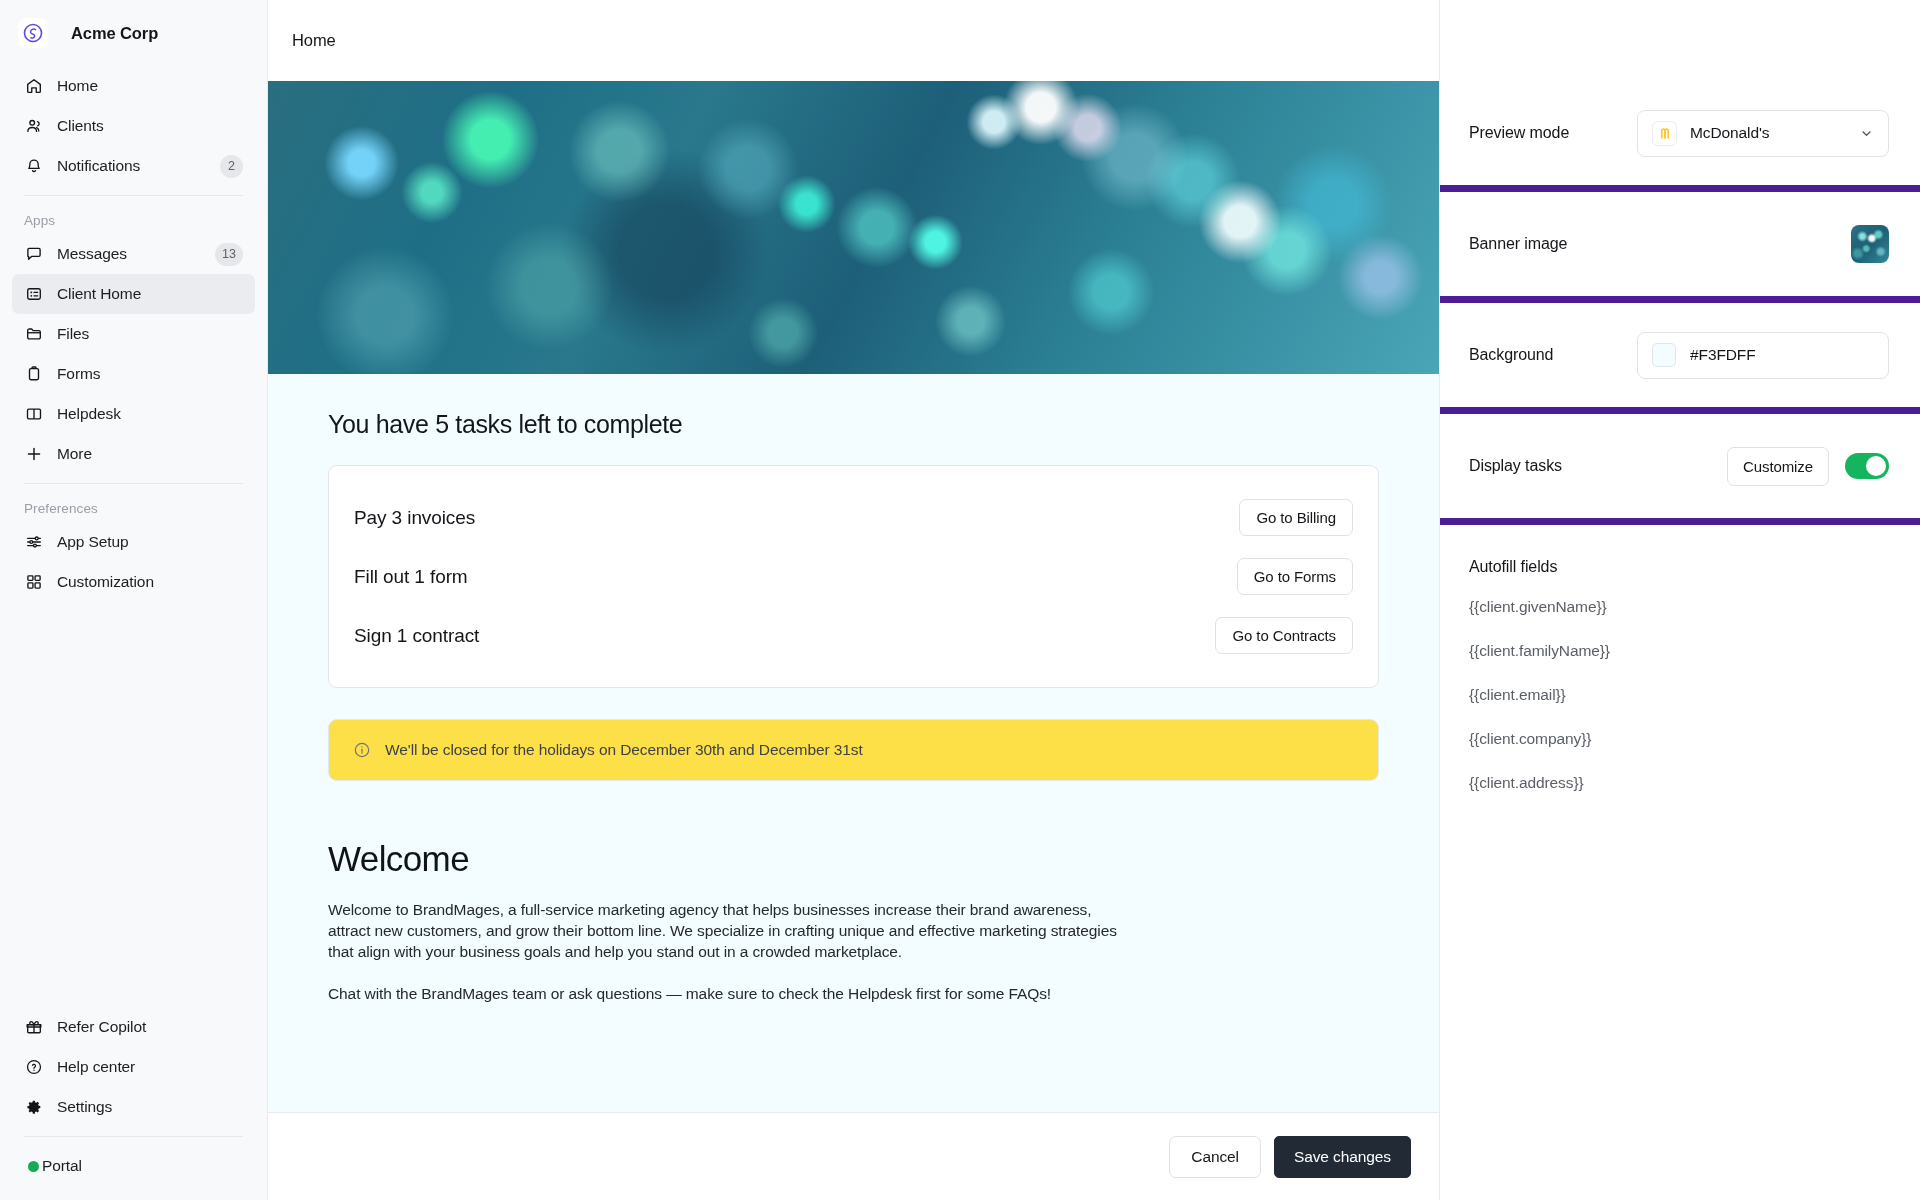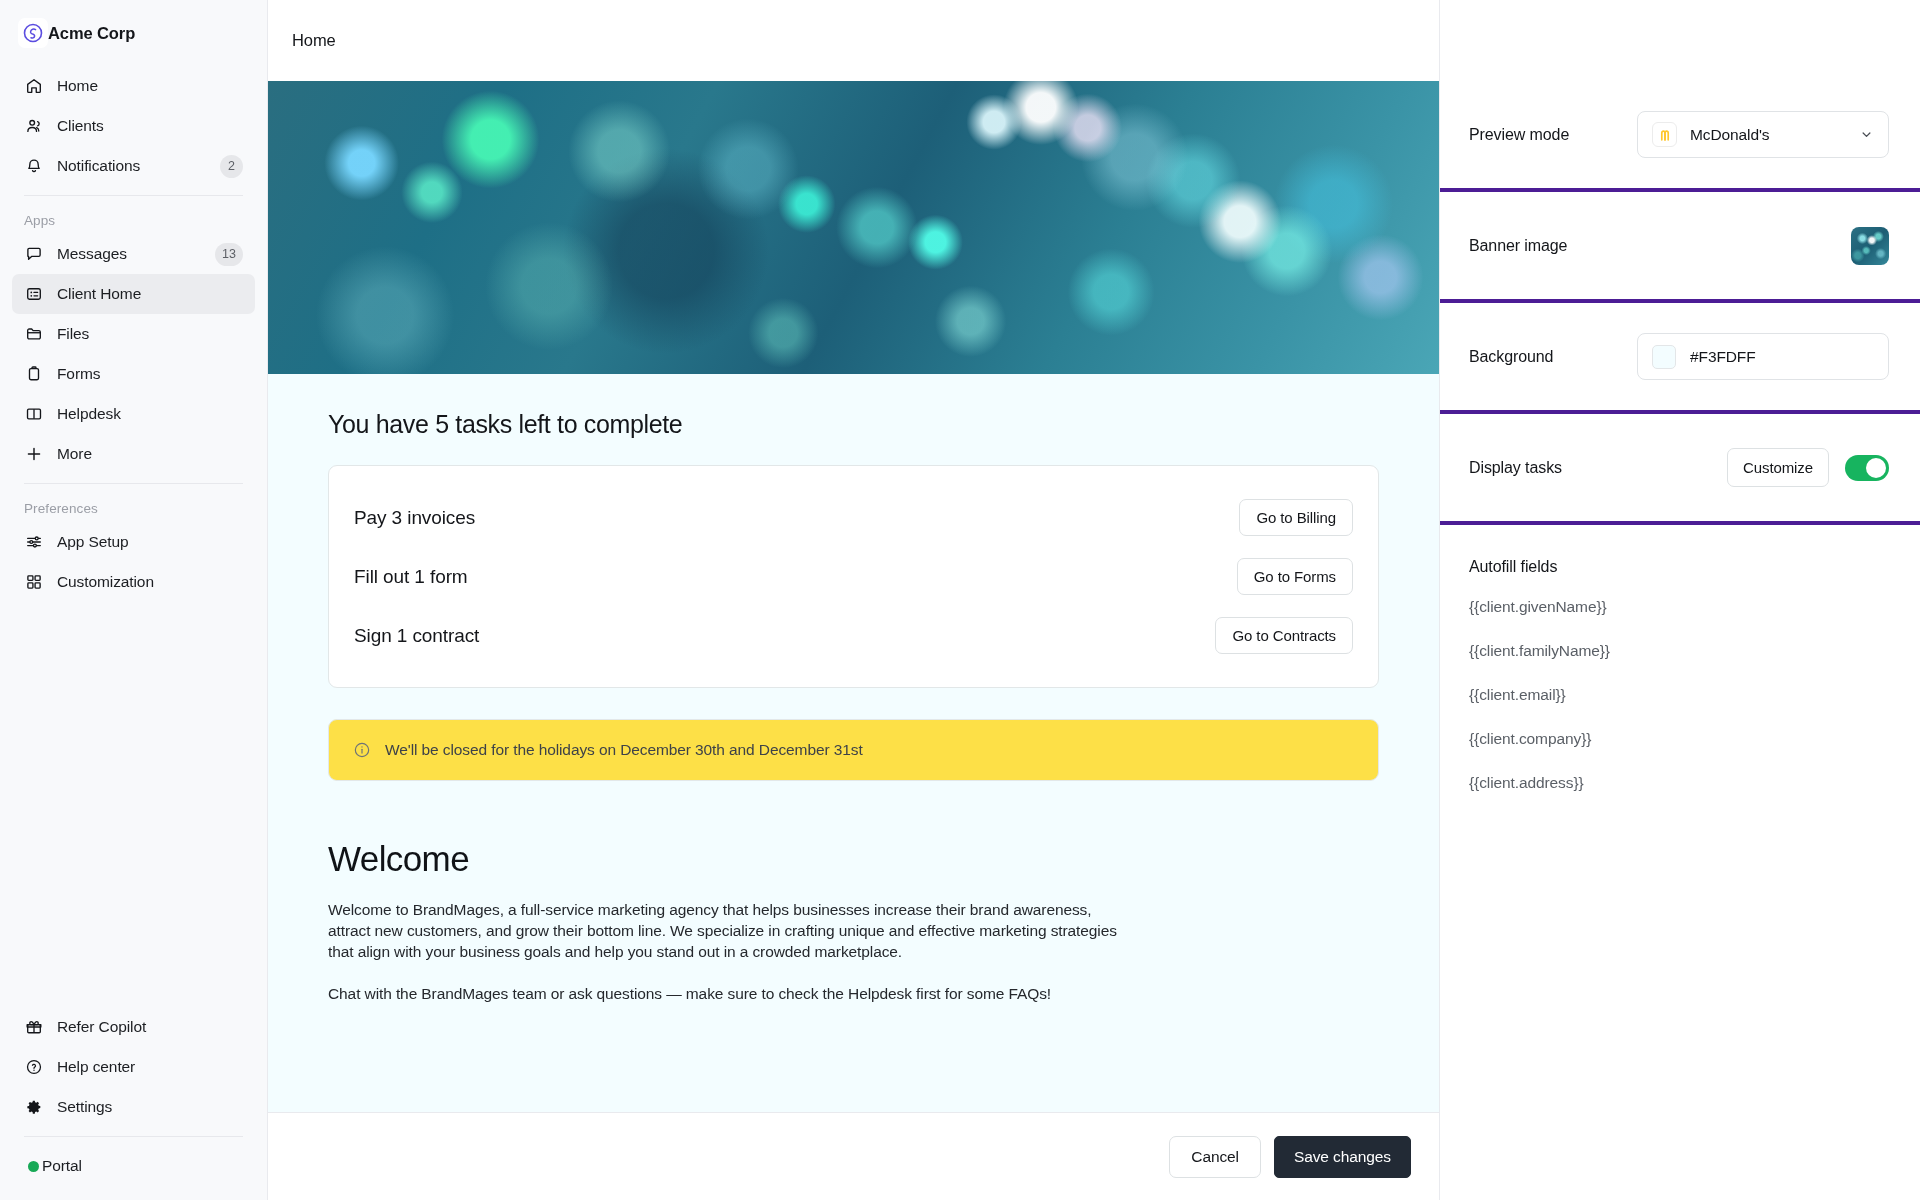--- a/index.html
+++ b/index.html
@@ -12,21 +12,21 @@
 
   
   .sidebar {
     width: 268px; height: 1200px; flex: 0 0 268px;
     background: #f8f9fb;
     border-right: 1px solid #e9eaee;
     display: flex; flex-direction: column;
     position: relative;
   }
   .brand {
-    display: flex; align-items: center; gap: 0;
+    display: flex; align-items: center; gap: 23px;
     padding: 17px 0 17px 18px; height: 66px;
   }
   .brand-logo {
     width: 30px; height: 30px; border-radius: 7px; background: #ffffff;
     display: flex; align-items: center; justify-content: center;
     flex: 0 0 30px;
   }
   .brand-name { font-size: 16.5px; font-weight: 600; color: #14161a; letter-spacing: -0.1px; }
 
   .nav { padding: 0 12px; }
@@ -157,21 +157,21 @@
 
   
   .rightpanel {
     flex: 1; height: 1200px; background: #ffffff;
     display: flex; flex-direction: column;
     padding-top: 81px;
   }
   .rp-row {
     display: flex; align-items: center; justify-content: space-between;
     padding: 0 31px 0 29px; min-height: 111px;
-    border-bottom: 4px solid #4c1d95;
+    border-bottom: 7px solid #4c1d95;
   }
   .rp-label { font-size: 16px; color: #14161a; letter-spacing: -0.1px; }
   .rp-select {
     display: flex; align-items: center; gap: 13px;
     border: 1px solid #e0e3e6; border-radius: 8px; background: #ffffff;
     height: 47px; width: 252px; padding: 0 14px; cursor: pointer;
   }
   .mcd-chip {
     width: 25px; height: 25px; border-radius: 6px; border: 1px solid #ececec;
     background: #fff; display: flex; align-items: center; justify-content: center; flex: 0 0 25px;

